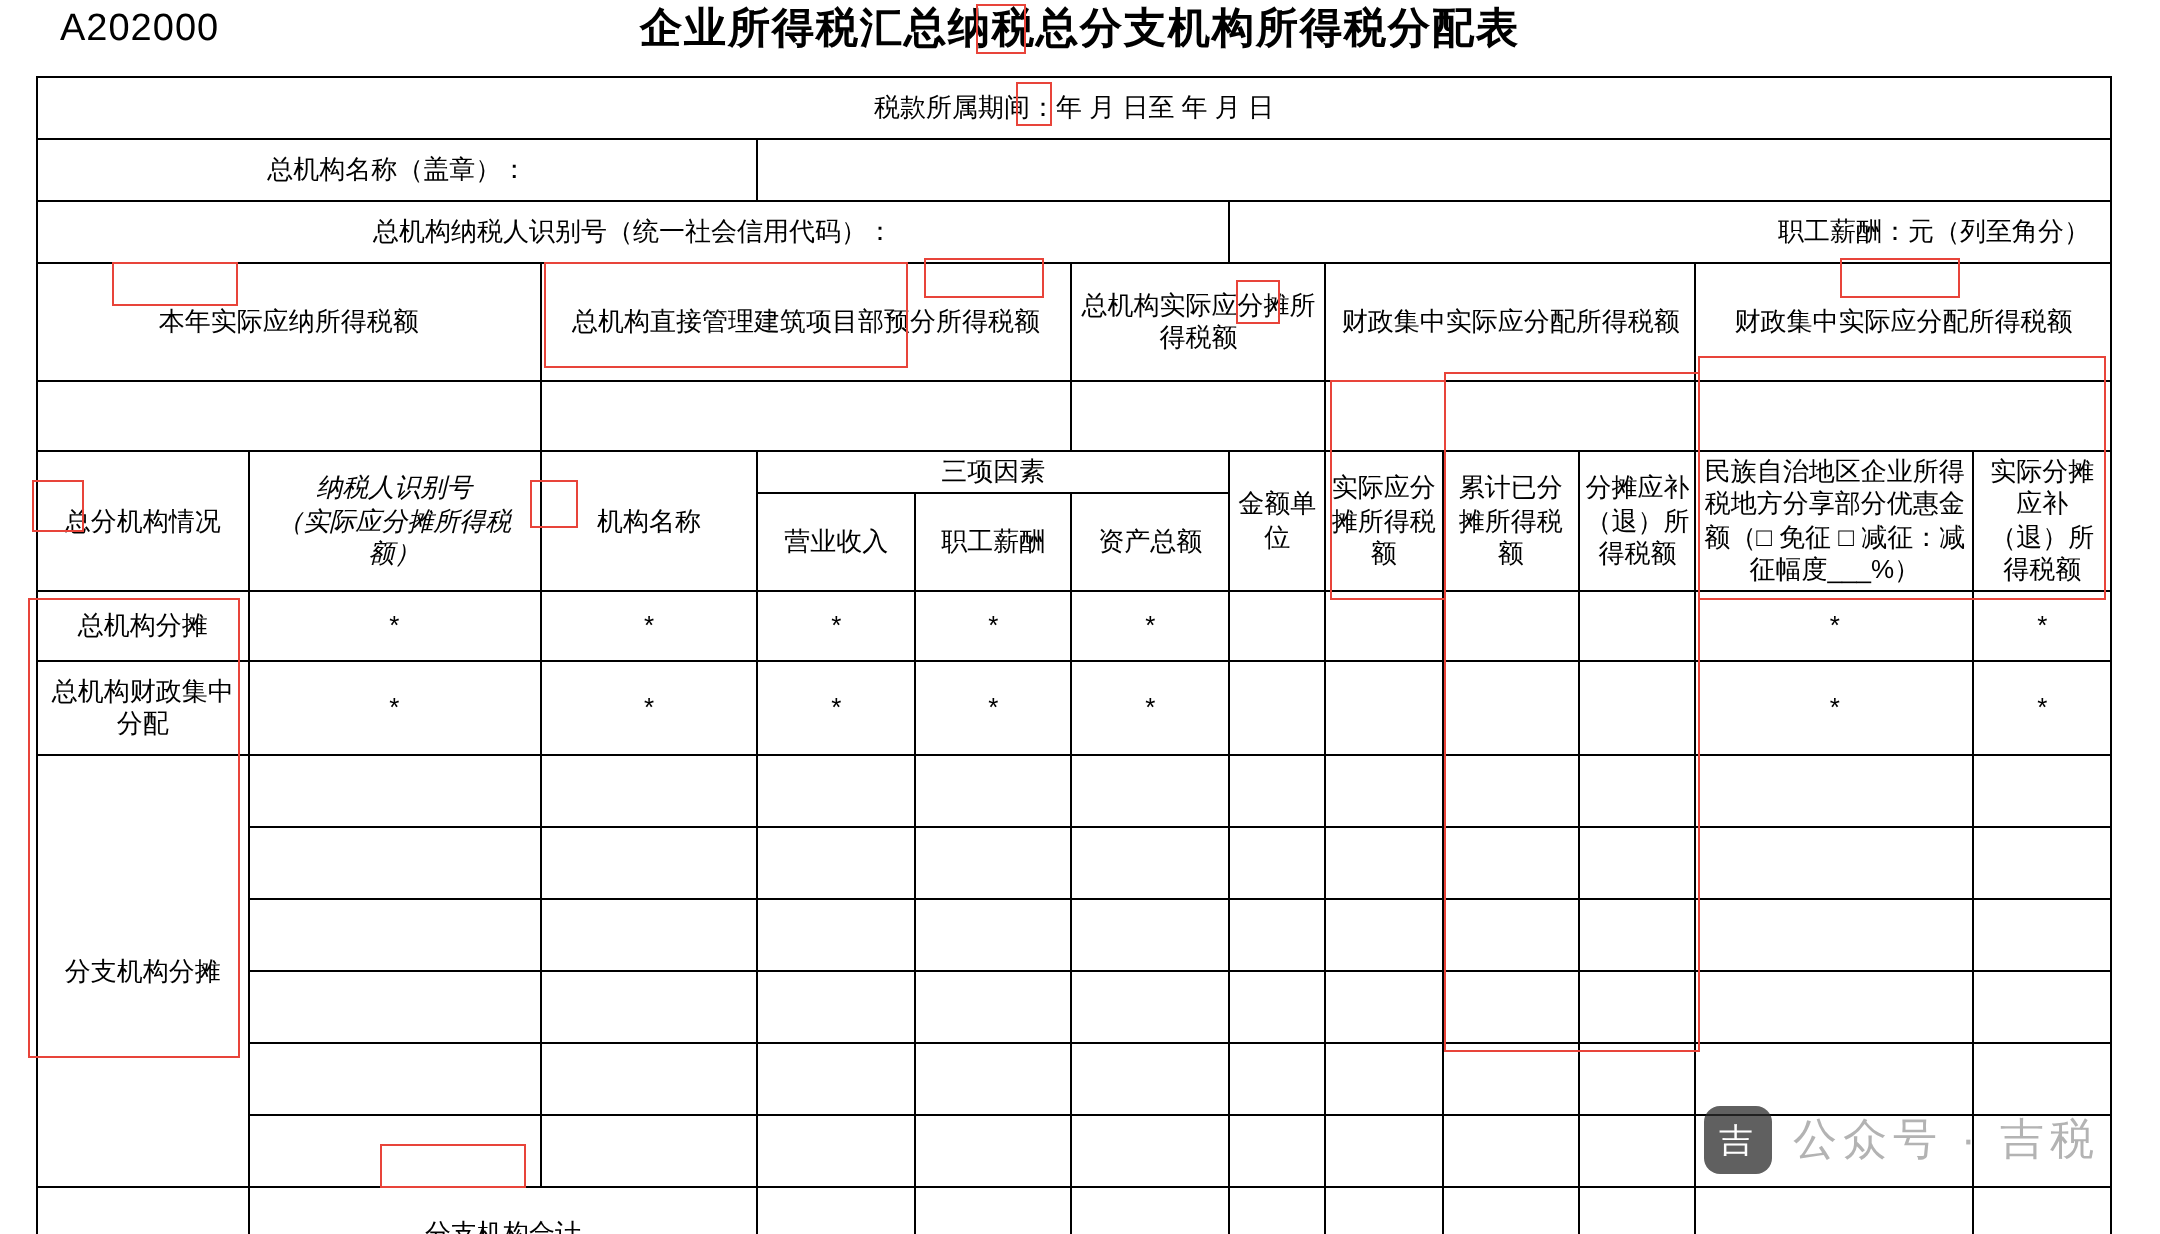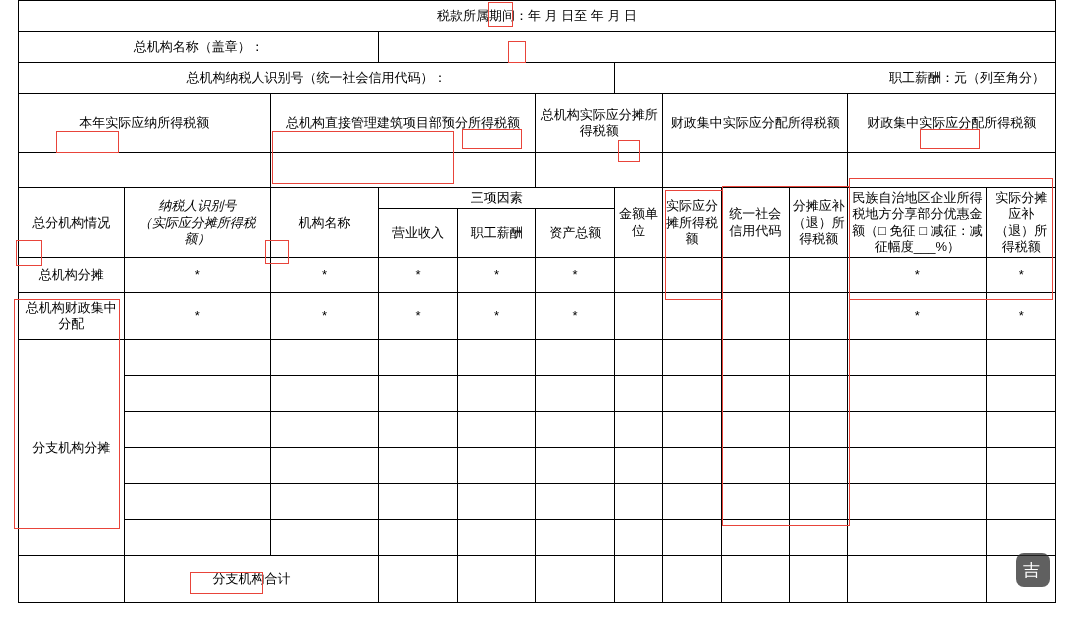--- a/index.html
+++ b/index.html
@@ -103,20 +103,24 @@
     color: #fff;
     font-size: 17px;
   }
   .vtext { line-height: 1.3; font-style: italic; }
 </style>
 </head>
 <body>
 
 <div class="page">
 
+  <div class="doc-header">
+    <div class="form-code">A202000</div>
+    <div class="doc-title">企业所得税汇总纳税总分支机构所得税分配表</div>
+  </div>
 
   <table class="main">
     <colgroup>
       <col style="width:105px">
       <col style="width:145px">
       <col style="width:108px">
       <col style="width:78px">
       <col style="width:78px">
       <col style="width:78px">
       <col style="width:48px">
@@ -165,21 +169,21 @@
     <tr>
       <td rowspan="2" style="height:48px" class="h-cell">总分机构情况</td>
       <td rowspan="2" class="h-cell vtext">
         <div>纳税人识别号</div>
         <div>（实际应分摊所得税额）</div>
       </td>
       <td rowspan="2" class="h-cell">机构名称</td>
       <td colspan="3" class="h-cell">三项因素</td>
       <td rowspan="2" class="h-cell">金额单位</td>
       <td rowspan="2" class="h-cell">实际应分摊所得税额</td>
-      <td rowspan="2" class="h-cell">统一社会信用代码</td>
+      <td rowspan="2" class="h-cell">累计已分摊所得税额</td>
       <td rowspan="2" class="h-cell">分摊应补（退）所得税额</td>
       <td rowspan="2" class="h-cell">民族自治地区企业所得税地方分享部分优惠金额（□ 免征 □ 减征：减征幅度___%）</td>
       <td rowspan="2" class="h-cell">实际分摊应补（退）所得税额</td>
     </tr>
     <tr>
       <td style="height:44px" class="h-cell">营业收入</td>
       <td class="h-cell">职工薪酬</td>
       <td class="h-cell">资产总额</td>
     </tr>
 
@@ -321,15 +325,16 @@
       <div class="ann" style="left: 265px; top: 240px; width: 24px; height: 24px;"></div>
       <div class="ann" style="left: 665px; top: 190px; width: 58px; height: 110px;"></div>
       <div class="ann" style="left: 722px; top: 186px; width: 128px; height: 340px;"></div>
       <div class="ann" style="left: 849px; top: 178px; width: 204px; height: 122px;"></div>
       <div class="ann" style="left: 14px; top: 299px; width: 106px; height: 230px;"></div>
       <div class="ann" style="left: 190px; top: 572px; width: 73px; height: 22px;"></div>
     </div>
 
   <div class="watermark">
     <div class="wm-badge">吉</div>
+    <div>公众号 · 吉税</div>
   </div>
 
 </div>
 
 </body></html>

